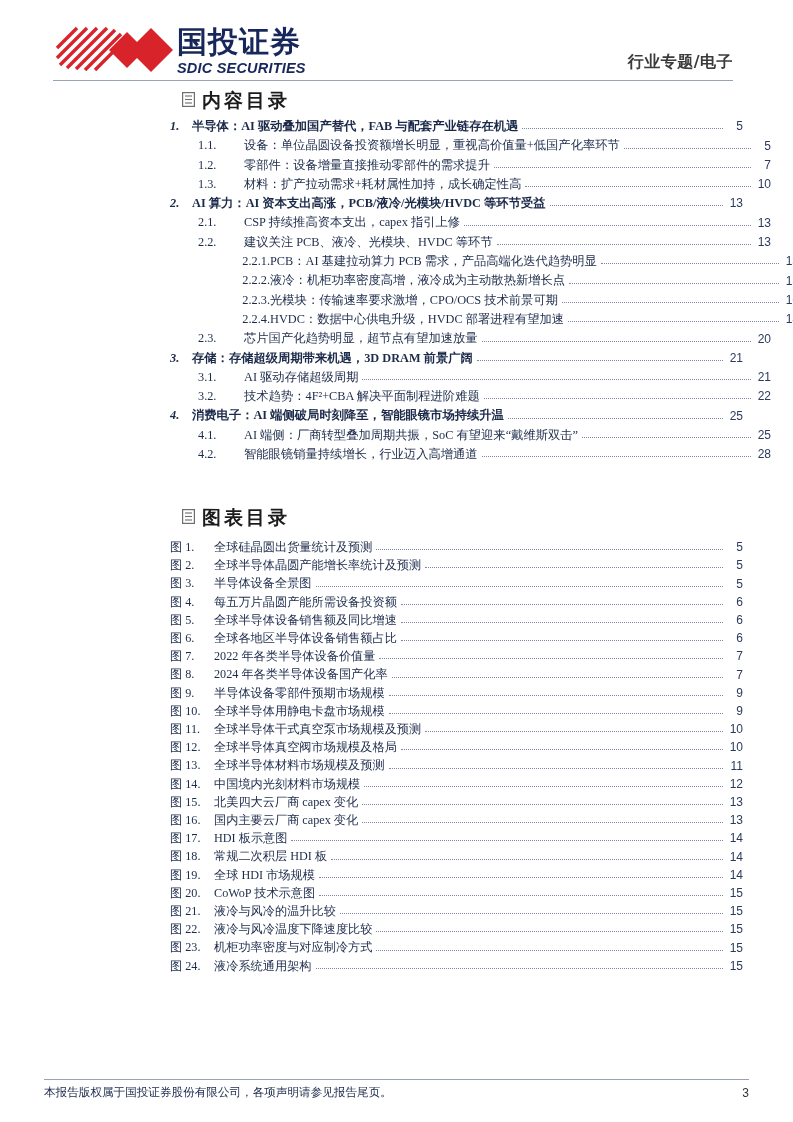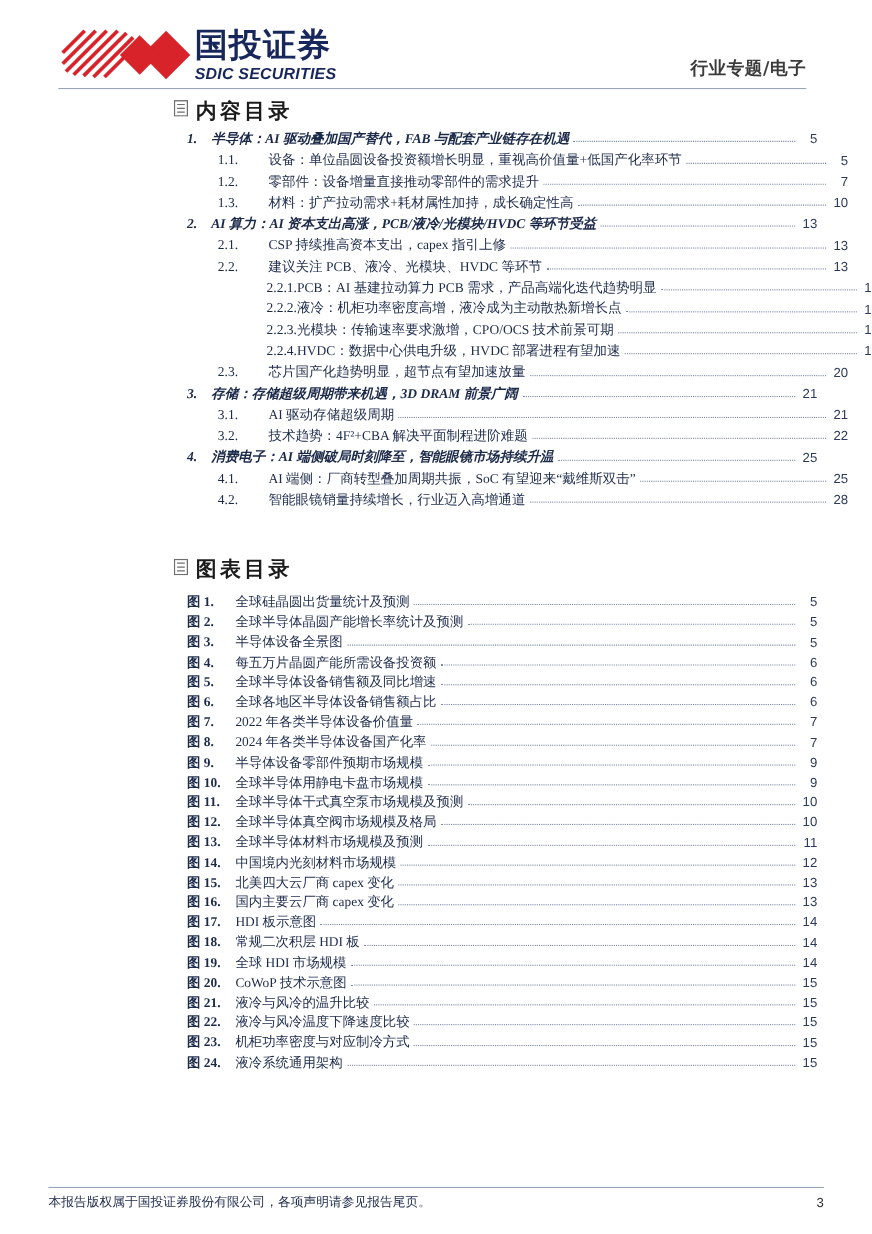--- a/index.html
+++ b/index.html
@@ -82,21 +82,21 @@
     position: absolute;
     left: 53px;
     right: 53px;
     top: 80px;
     border-top: 1px solid #9aa3b8;
   }
 
   
   .section-head {
     position: absolute;
-    left: 158px;
+    left: 182px;
     display: flex;
     align-items: center;
     gap: 7px;
   }
   .doc-icon { display: block; }
   .section-title {
     font-family: "DejaVu Sans", "Liberation Sans", sans-serif;
     font-size: 19px;
     font-weight: bold;
     color: #1b1b1b;
@@ -147,27 +147,27 @@
     min-width: 16px;
   }
 
   
   .lvl1 .num { width: 22px; }
   .lvl2 { padding-left: 28px; }
   .lvl2 .num { width: 30px; }
   .lvl3 { padding-left: 56px; }
   .lvl3 .num { width: 44px; text-align: right; }
 
-  .lvl1 .label { font-weight: bold; font-style: italic; }
+  .lvl1 .label { font-weight: bold; }
   .lvl2 .label { font-style: normal; margin-left: 16px; }
   .lvl3 .label { font-style: normal; }
   .lvl1 .num { font-weight: bold; font-style: italic; }
 
   
-  .fig-row .num { width: 44px; font-weight: bold; }
+  .fig-row .num { width: 44px; }
   .fig-row { margin-bottom: 6.0px; font-size: 12.2px; }
 
   
   .footer {
     position: absolute;
     left: 44px;
     right: 44px;
     bottom: 22px;
   }
   .footer-rule {

